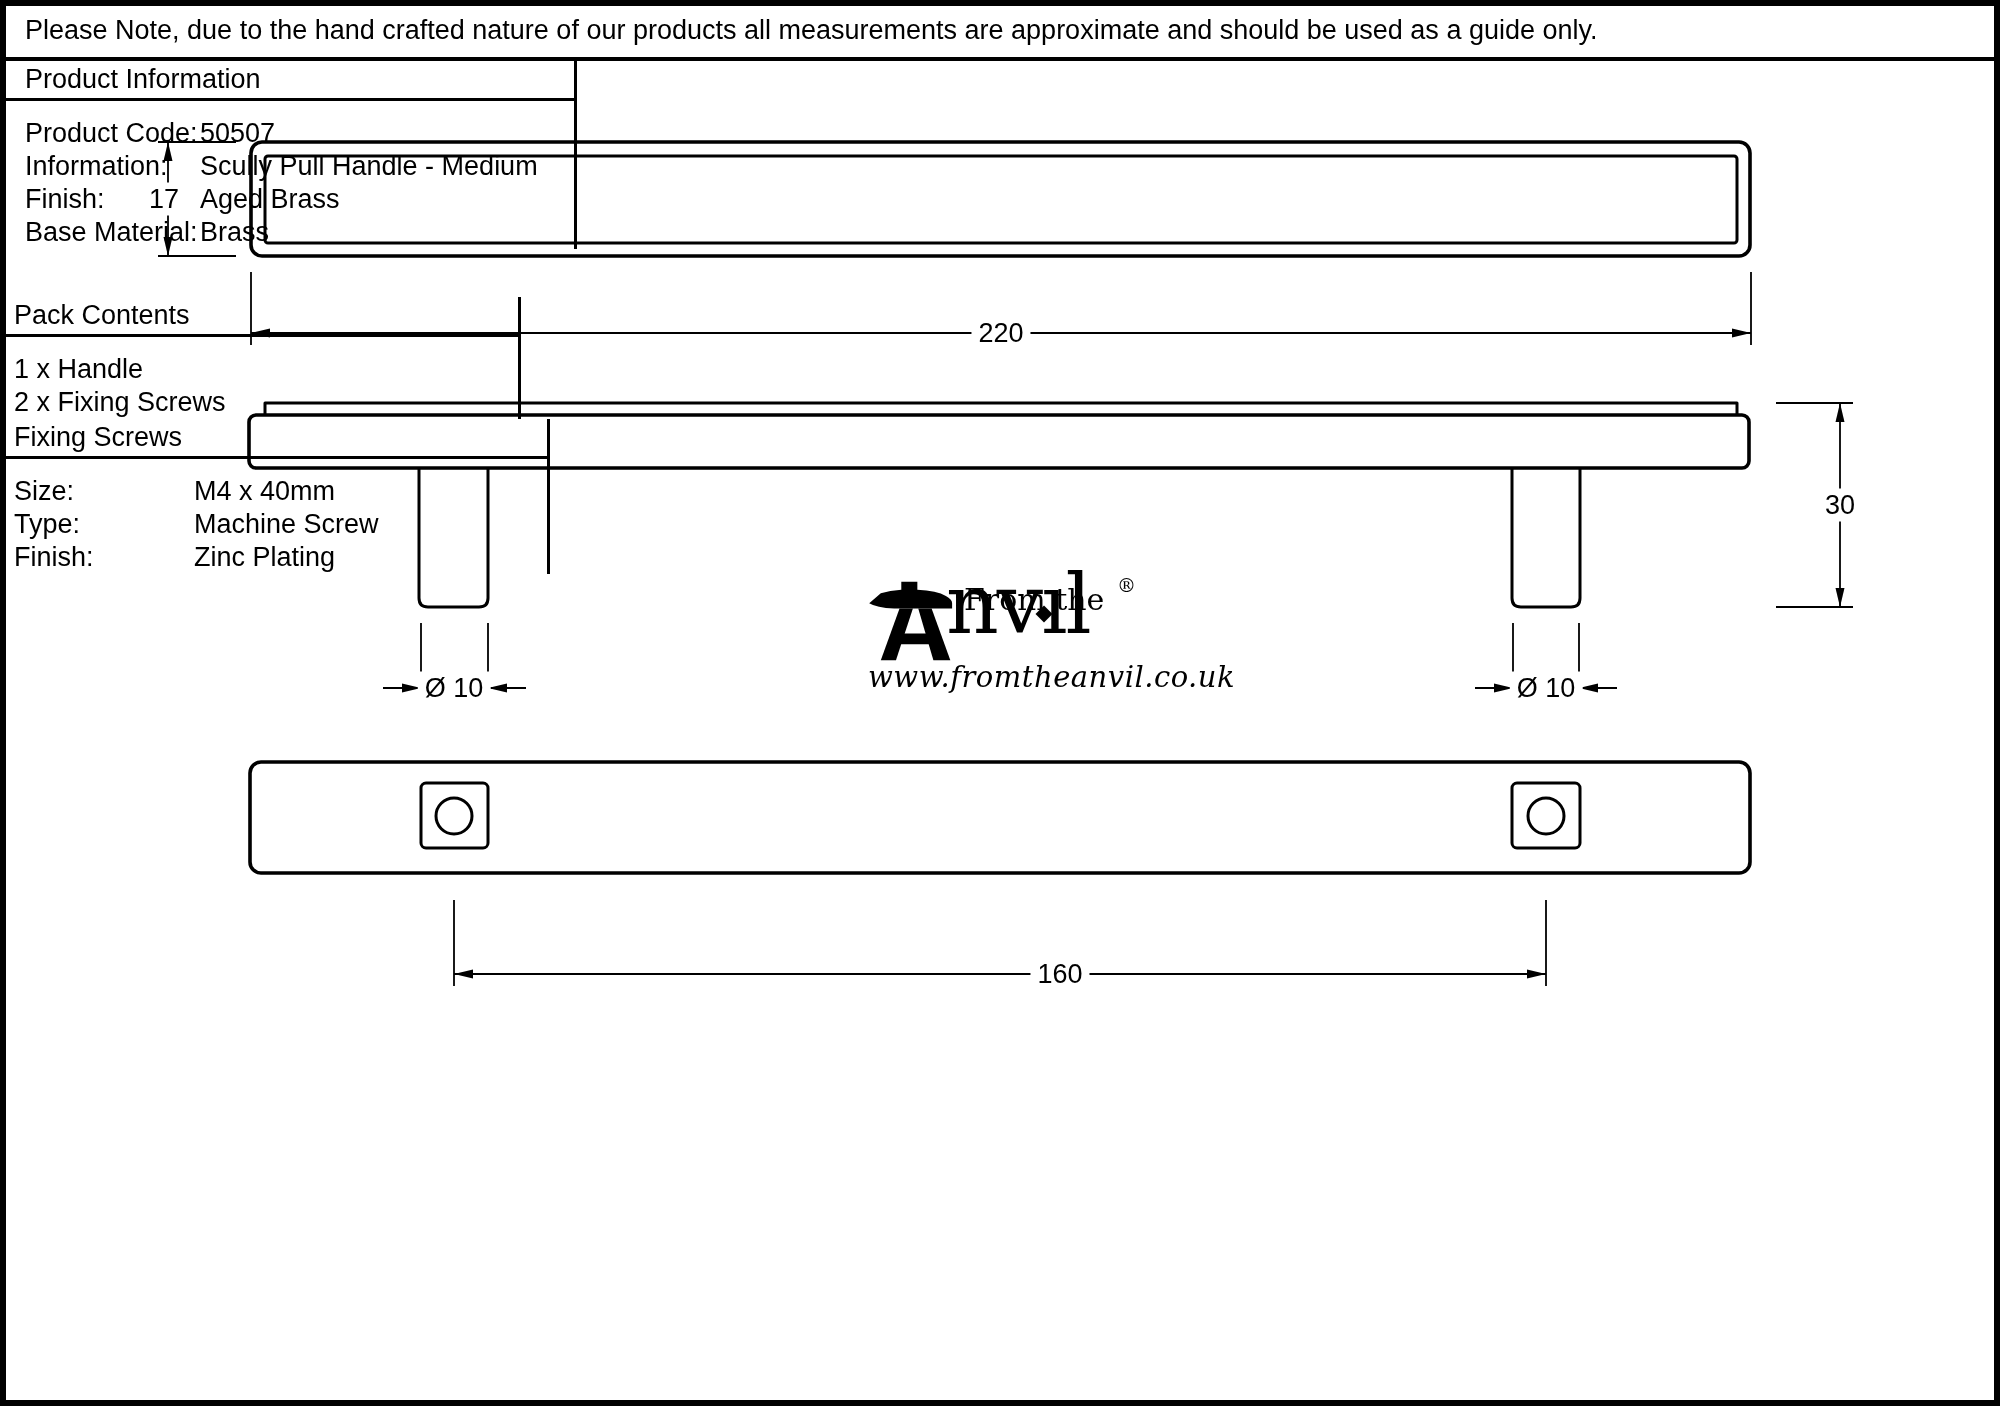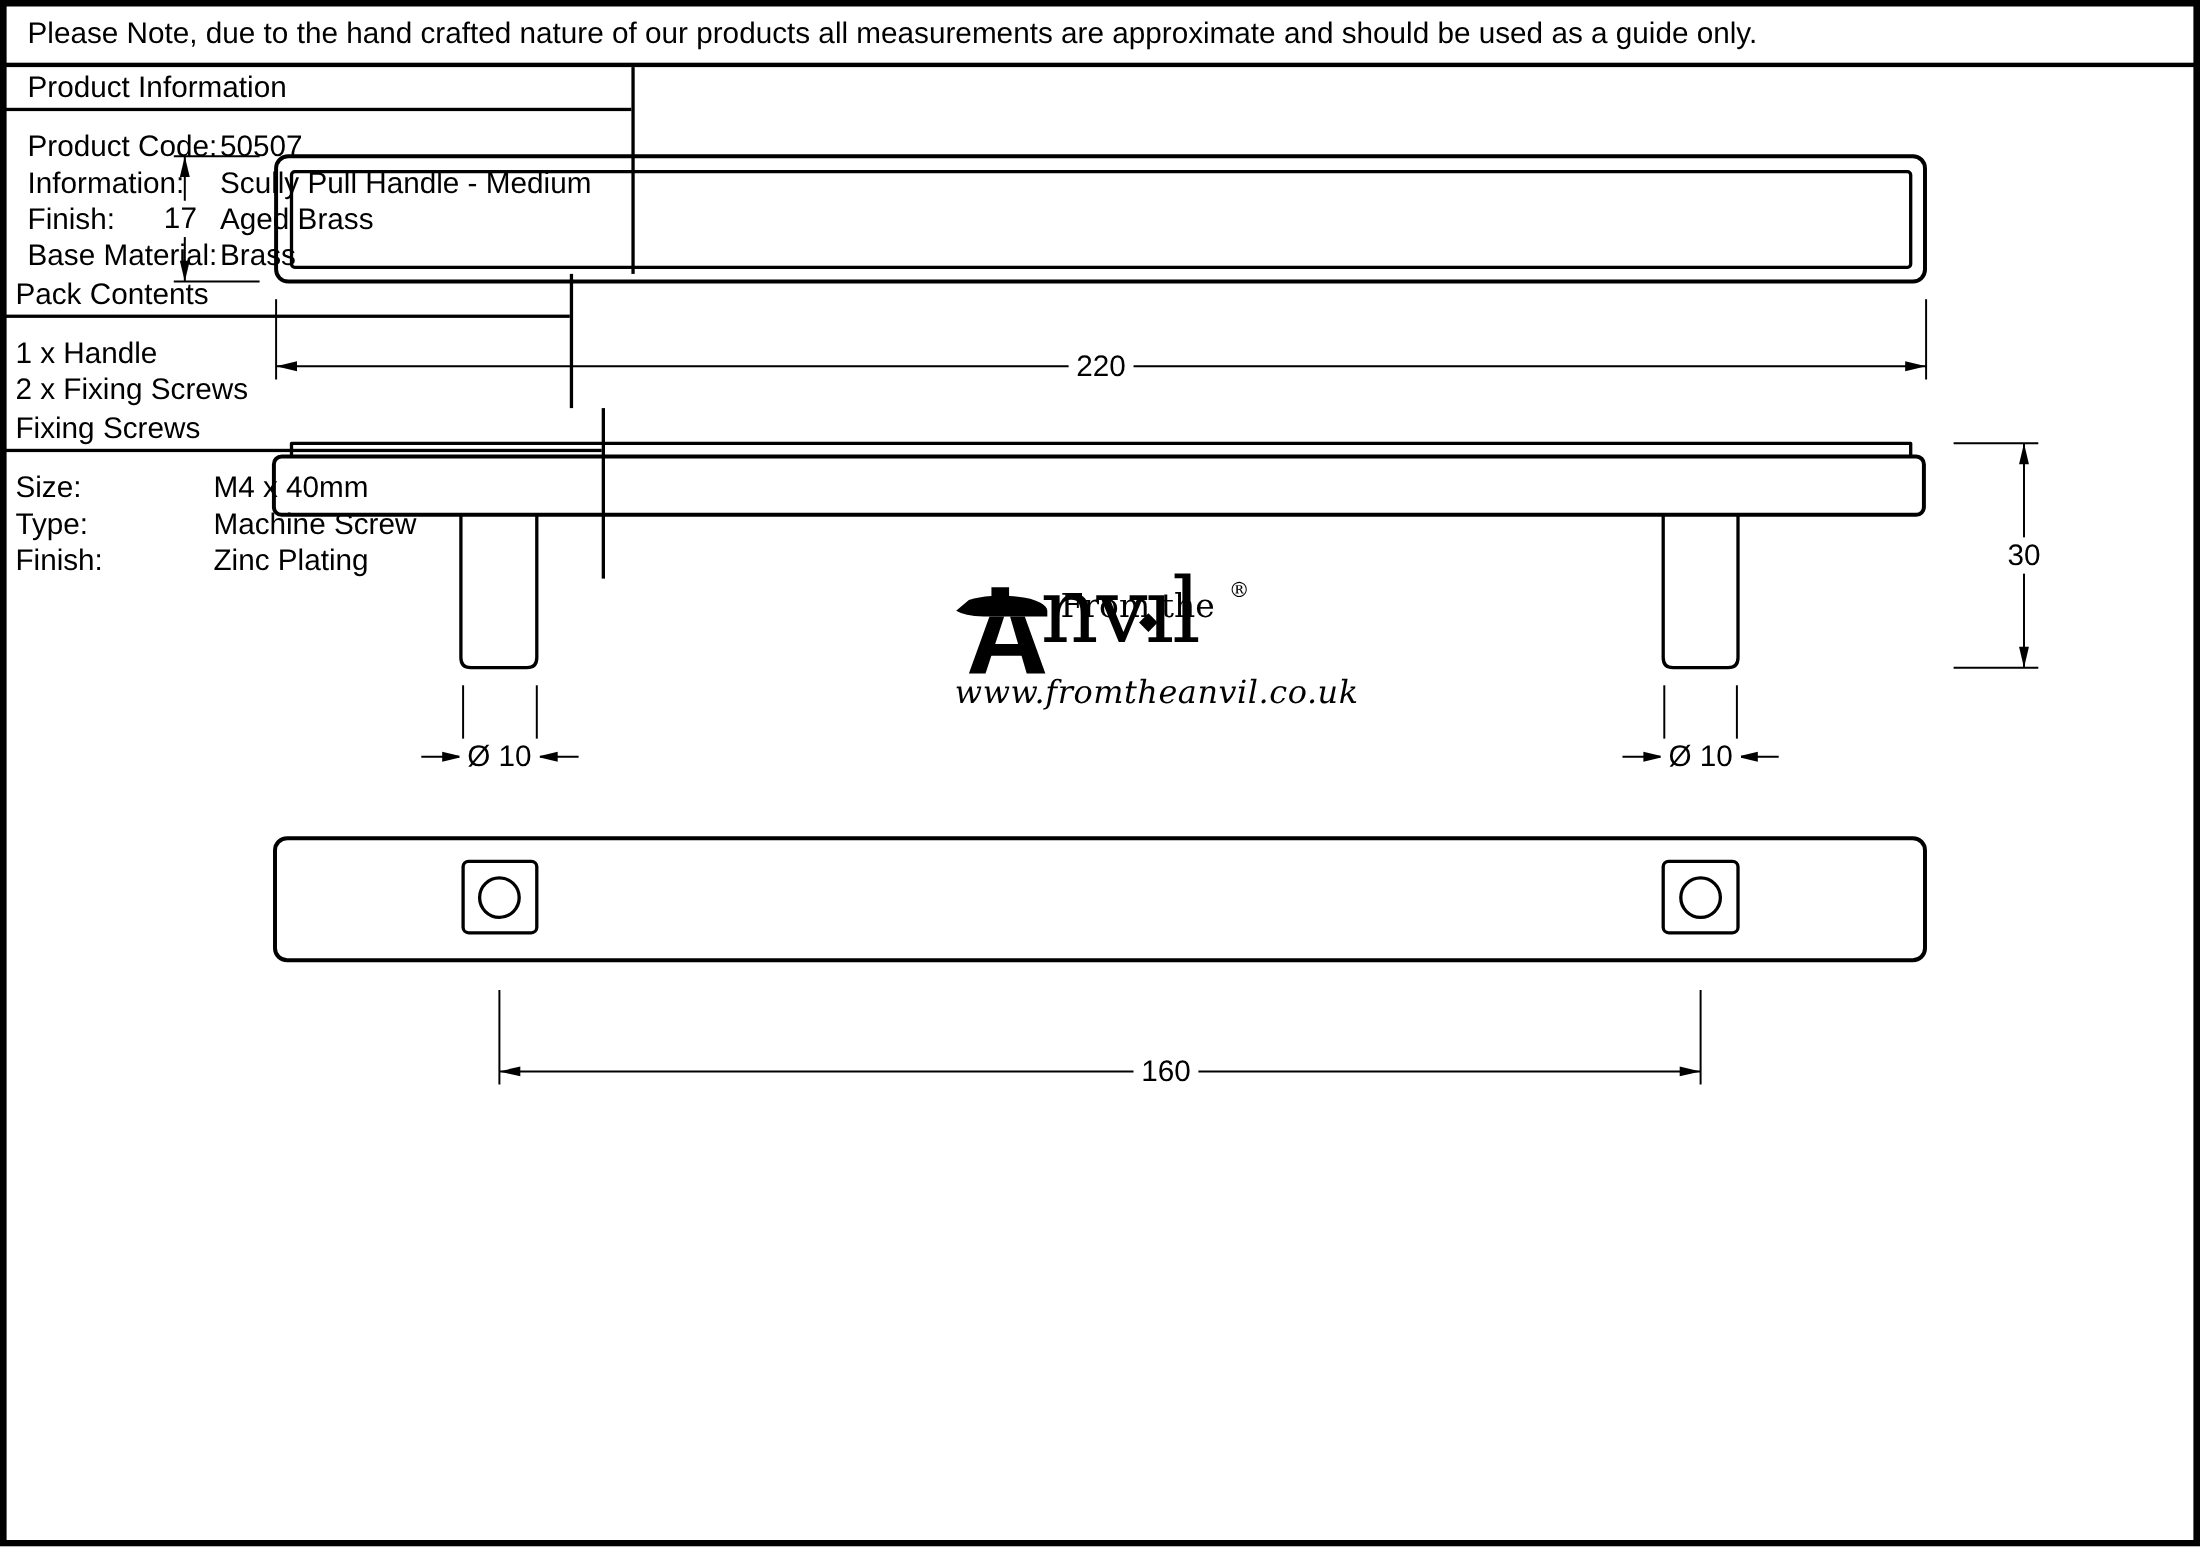--- a/index.html
+++ b/index.html
@@ -19,21 +19,21 @@
   
   #bottom { position:absolute; left:0; top:1104; width:2000px; height:302px; }
   #note-row {
     height:61px; border-top:4px solid #000; border-bottom:4px solid #000;
     display:flex; align-items:center; padding-left:25px; font-size:27px;
   }
   #table-area { display:flex; height:241px;flex-direction:column; }
   .tcol { display:flex; flex-direction:column; }
   .tcol.bordered { border-right:3px solid #000; }
   .col-pi { width:577px; }
-  .col-pc { width:521px; }
+  .col-pc { width:521px;margin-top:48px; }
   .col-fs { width:550px; }
   .col-logo { flex:1; align-items:center; justify-content:center; }
   .thead {
     height:40px; border-bottom:3px solid #000; display:flex; align-items:center;
     font-size:27px;
   }
   .col-pi .thead { padding-left:25px; }
   .col-pc .thead, .col-fs .thead { padding-left:14px; }
   .tbody { padding-top:16px; font-size:27px; }
   .kv-row { display:flex; line-height:33px; }

